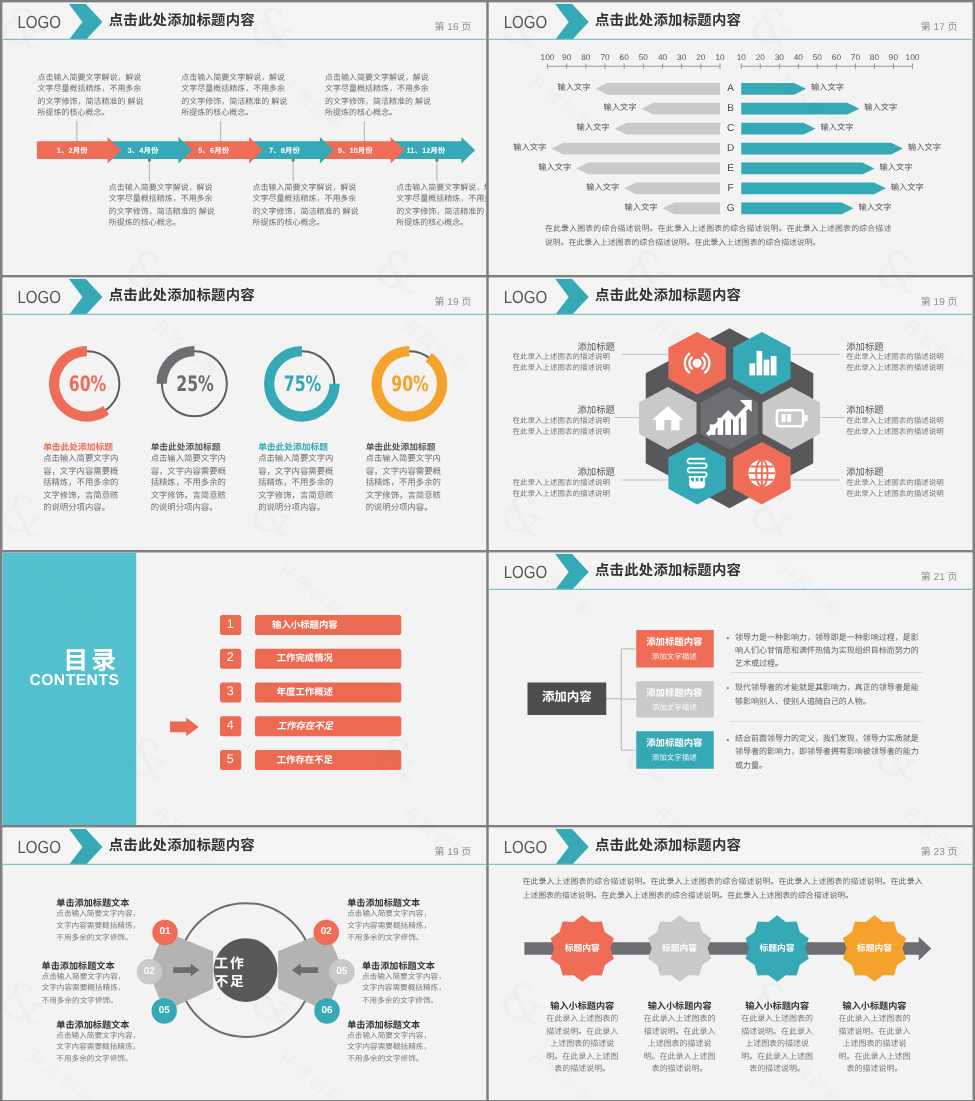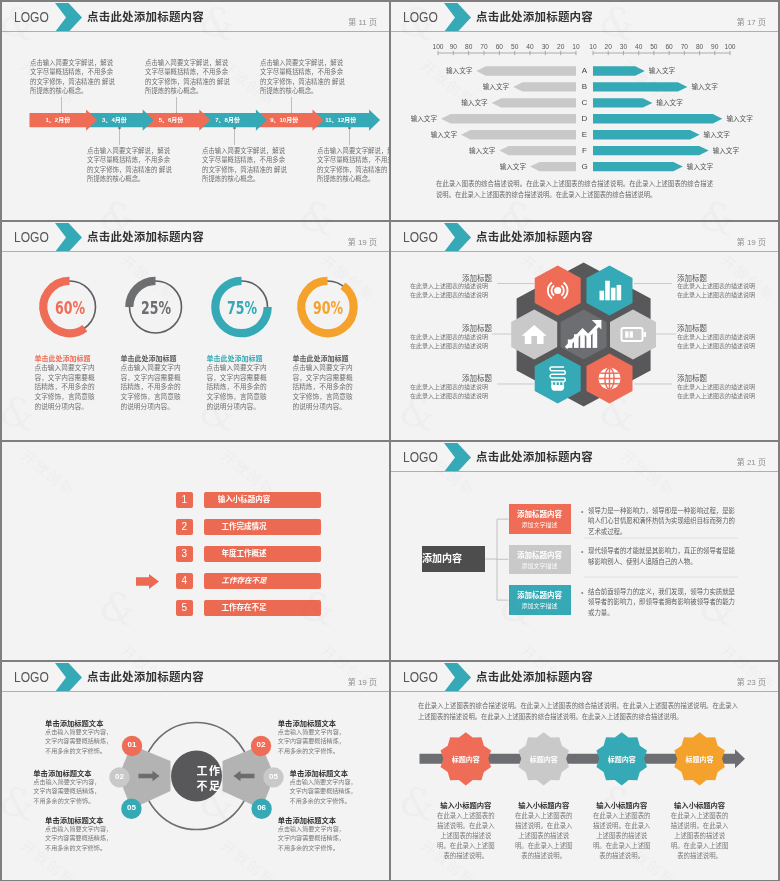--- a/index.html
+++ b/index.html
@@ -25,28 +25,28 @@
   .catlab{position:absolute;font-size:8px;color:#444;text-align:center;}
   .barlab{position:absolute;font-size:6.6px;color:#555;}
   .cap17{position:absolute;left:45px;top:177px;width:277px;font-size:6.3px;line-height:10.5px;color:#6b6b6b;text-align:justify;}
   .pct{position:absolute;font-size:17px;font-weight:bold;text-align:center;font-family:"DejaVu Sans Condensed","DejaVu Sans",sans-serif;transform:scaleX(0.82);}
   .s18t{position:absolute;font-size:7px;font-weight:bold;text-align:left;}
   .s18b{position:absolute;font-size:6.7px;line-height:9.7px;color:#6f6f6f;text-align:left;}
   .hxt{position:absolute;font-size:7.5px;color:#555;}
   .hxb{position:absolute;font-size:6px;line-height:9px;color:#777;white-space:pre-line;}
   .tocnum{position:absolute;width:17px;height:16px;background:#ec6a52;border-radius:2px;color:#fff;font-size:10px;text-align:center;line-height:16px;}
   .tocbar{position:absolute;width:117px;height:16px;background:#ec6a52;border-radius:2px;color:#fff;font-size:7.5px;font-weight:bold;text-align:center;line-height:16px;text-indent:-38px;}
-  .rootbox{position:absolute;left:31px;top:104px;width:63px;height:26px;background:#4d4d4d;color:#fff;font-size:10px;font-weight:bold;text-align:left;line-height:26px;}
+  .rootbox{position:absolute;left:31px;top:104px;width:63px;height:26px;background:#4d4d4d;color:#fff;font-size:10px;font-weight:bold;text-align:center;line-height:26px;}
   .brbox{position:absolute;width:62px;height:29.4px;}
   .brt{position:absolute;left:0;top:4px;width:62px;text-align:center;font-size:7.5px;font-weight:bold;color:#fff;}
   .brs{position:absolute;left:0;top:16px;width:62px;text-align:center;font-size:6px;color:#fff;opacity:.92;}
   .bullet{position:absolute;font-size:7px;color:#888;}
   .brtx{position:absolute;width:150px;font-size:6.4px;line-height:10.6px;color:#5e5e5e;}
   .nnum{position:absolute;width:24px;text-align:center;font-size:8px;font-weight:bold;color:#fff;font-family:"Liberation Sans",sans-serif;}
-  .cct{position:absolute;width:50px;text-align:right;font-size:11px;font-weight:bold;color:#fff;letter-spacing:1.5px;}
+  .cct{position:absolute;width:50px;text-align:left;font-size:11px;font-weight:bold;color:#fff;letter-spacing:1.5px;}
   .s22t{position:absolute;width:68px;font-size:7.3px;font-weight:bold;color:#333;white-space:nowrap;}
   .s22b{position:absolute;width:69px;font-size:6.1px;line-height:9.3px;color:#7a7a7a;}
   .s23intro{position:absolute;left:27px;top:39px;width:320px;font-size:6.3px;line-height:10.6px;color:#6b6b6b;text-align:justify;}
   .s23bl{position:absolute;width:70px;text-align:center;font-size:7px;font-weight:bold;color:#fff;}
   .s23t{position:absolute;width:80px;text-align:center;font-size:7.3px;font-weight:bold;color:#333;}
   .s23b{position:absolute;width:58px;text-align:center;font-size:6.4px;line-height:10.1px;color:#7a7a7a;}
   .toc-left{position:absolute;left:0;top:0;width:107px;height:218px;background:#52c0ce;}
   .toc-cn{position:absolute;left:0;top:70px;width:93.5px;text-align:right;font-size:20px;font-weight:bold;color:#fff;letter-spacing:2.5px;}
   .toc-en{position:absolute;left:0;top:95px;width:93.5px;text-align:right;font-size:12.5px;color:#fff;letter-spacing:0.4px;font-weight:bold;font-family:"Liberation Sans",sans-serif;}
 </style>
@@ -97,21 +97,21 @@
   </div>
 <div id="grid">
 
 <div class="slide" style="left:2px;top:2px;">
   <div class="hdr">
     <div class="logo">LOGO</div>
     <svg class="chev" viewBox="0 0 27 29">
           <path d="M0 0 L13.5 0 L27 14.5 L13.5 29 L0 29 L11 14.5 Z" fill="#35a9b5"></path>
         </svg>
     <div class="ttl">点击此处添加标题内容</div>
-    <div class="pg">第 11 页</div>
+    <div class="pg">第 16 页</div>
     <div class="ul"></div>
   </div>
   <div class="body">
     <div class="tl-txt" style="left:28px;top:56px;">点击输入简要文字解说，解说文字尽量概括精炼，不用多余的文字修饰，简洁精准的 解说所提炼的核心概念。</div>
     <div class="tl-txt" style="left:143px;top:56px;">点击输入简要文字解说，解说文字尽量概括精炼，不用多余的文字修饰，简洁精准的 解说所提炼的核心概念。</div>
     <div class="tl-txt" style="left:258px;top:56px;">点击输入简要文字解说，解说文字尽量概括精炼，不用多余的文字修饰，简洁精准的 解说所提炼的核心概念。</div>
     <div class="tl-txt" style="left:85px;top:144px;">点击输入简要文字解说，解说文字尽量概括精炼，不用多余的文字修饰，简洁精准的 解说所提炼的核心概念。</div>
     <div class="tl-txt" style="left:200px;top:144px;">点击输入简要文字解说，解说文字尽量概括精炼，不用多余的文字修饰，简洁精准的 解说所提炼的核心概念。</div>
     <div class="tl-txt" style="left:315px;top:144px;">点击输入简要文字解说，解说文字尽量概括精炼，不用多余的文字修饰，简洁精准的 解说所提炼的核心概念。</div>
     <svg class="abs" style="left:0;top:0;width:387px;height:218px" viewBox="0 0 387 218">
@@ -375,20 +375,24 @@
         <div class="hxt" style="left:286px;top:100px;width:91px;text-align:left;">添加标题</div>
         <div class="hxb" style="left:286px;top:110.5px;width:82px;text-align:left;">在此录入上述图表的描述说明
 在此录入上述图表的描述说明</div>
         <div class="hxt" style="left:286px;top:150px;width:91px;text-align:left;">添加标题</div>
         <div class="hxb" style="left:286px;top:160.5px;width:82px;text-align:left;">在此录入上述图表的描述说明
 在此录入上述图表的描述说明</div>
       </div>
 </div>
 
 <div class="slide" style="left:2px;top:442px;">
+  <div class="toc-left">
+    <div class="toc-cn">目录</div>
+    <div class="toc-en">CONTENTS</div>
+  </div>
   <svg class="abs" style="left:134px;top:132px;width:24px;height:15px" viewBox="0 0 24 15">
         <path d="M0 3.2 L13 3.2 L13 0 L23 7.5 L13 15 L13 11.8 L0 11.8 Z" fill="#ec6a52"></path>
       </svg>
   <div class="abs" id="s20list" style="left:0;top:0;width:387px;height:218px">
         <div class="tocnum" style="left:173.7px;top:49.6px;">1</div>
         <div class="tocbar" style="left:202.4px;top:49.6px;">输入小标题内容</div>
         <div class="tocnum" style="left:173.7px;top:76.7px;">2</div>
         <div class="tocbar" style="left:202.4px;top:76.7px;">工作完成情况</div>
         <div class="tocnum" style="left:173.7px;top:103.80000000000001px;">3</div>
         <div class="tocbar" style="left:202.4px;top:103.80000000000001px;">年度工作概述</div>

